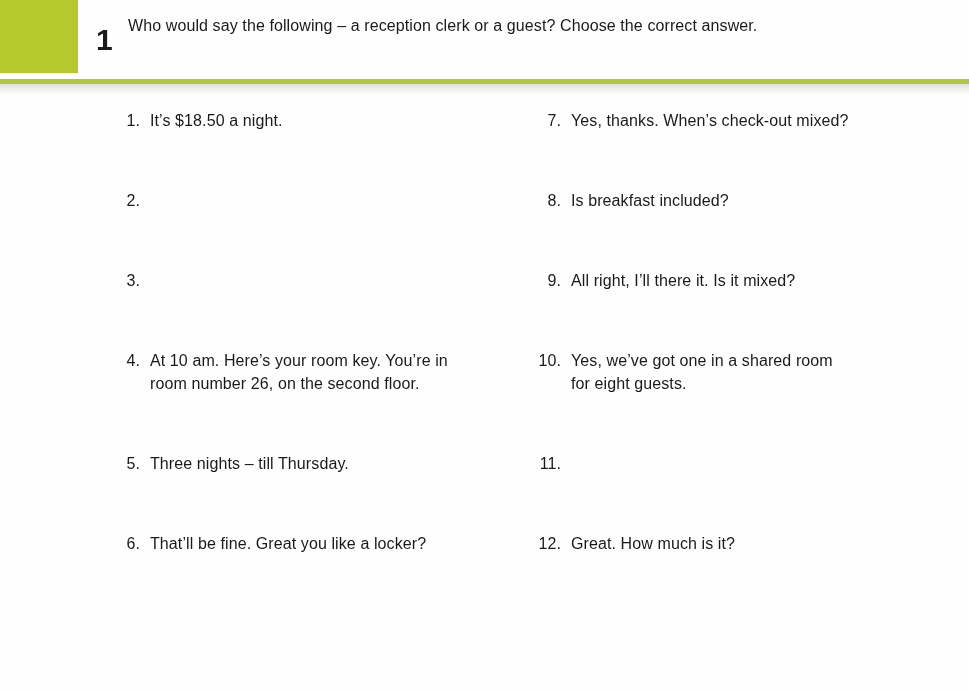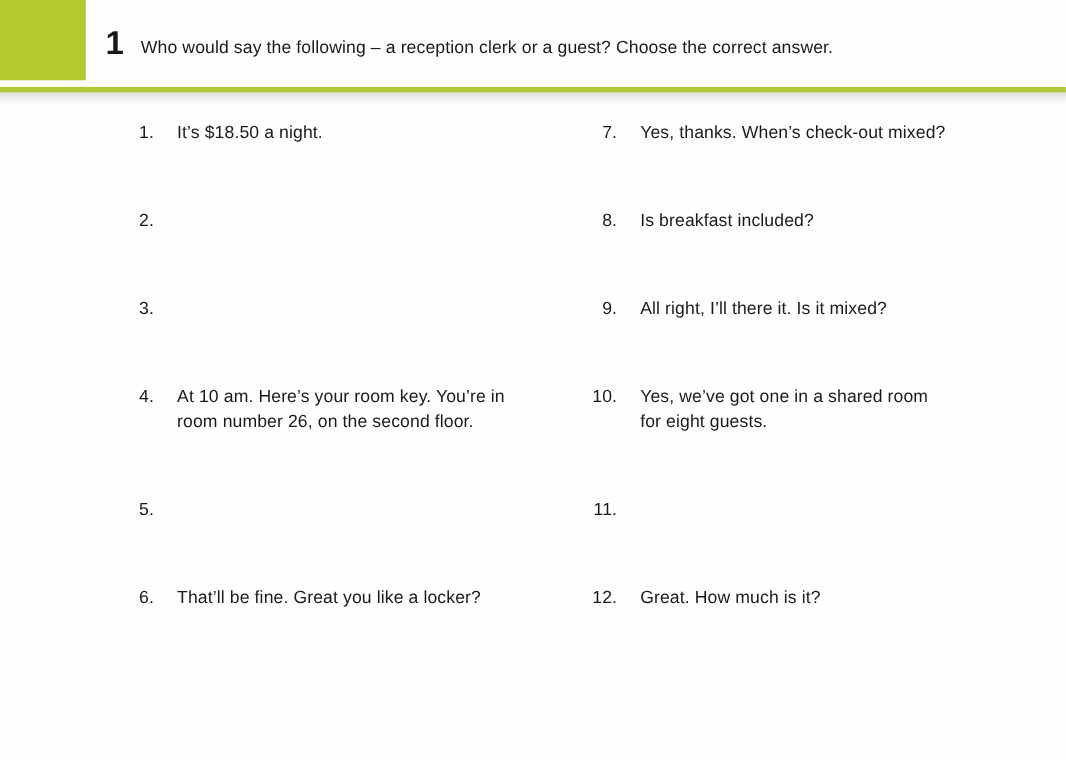--- a/index.html
+++ b/index.html
@@ -35,21 +35,21 @@
     left: 96px;
     top: 24px;
     font-size: 30px;
     line-height: 32px;
     font-weight: bold;
     letter-spacing: -1px;
   }
   .ex-instruction {
     position: absolute;
     left: 128px;
-    top: 34px;
+    top: 16px;
     font-size: 16px;
     line-height: 19px;
     letter-spacing: 0.1px;
   }
   .rule {
     position: absolute;
     left: 0;
     top: 79px;
     width: 969px;
     height: 5px;
@@ -77,21 +77,21 @@
     display: flex;
     align-items: flex-start;
     margin-bottom: 57px;
   }
   .item .num {
     flex: none;
     width: 30px;
     text-align: right;
   }
   .item .text {
-    margin-left: 21px;
+    margin-left: 10px;
     white-space: pre-line;
   }
 </style>
 </head>
 <body>
 
 <div class="page">
   <div class="accent-square"></div>
   <div class="ex-num">1</div>
   <div class="ex-instruction">Who would say the following – a reception clerk or a guest? Choose the correct answer.</div>
@@ -108,20 +108,21 @@
       <div class="item">
         <span class="num">3.</span>
       </div>
       <div class="item">
         <span class="num">4.</span>
         <span class="text">At 10 am. Here’s your room key. You’re in
 room number 26, on the second floor.</span>
       </div>
       <div class="item">
         <span class="num">5.</span>
+        <span class="text">Three nights – till Thursday.</span>
       </div>
       <div class="item">
         <span class="num">6.</span>
         <span class="text">That’ll be fine. Great you like a locker?</span>
       </div>
     </div>
   <div class="col col-right" id="col-right">
       <div class="item">
         <span class="num">7.</span>
         <span class="text">Yes, thanks. When’s check-out mixed?</span>

